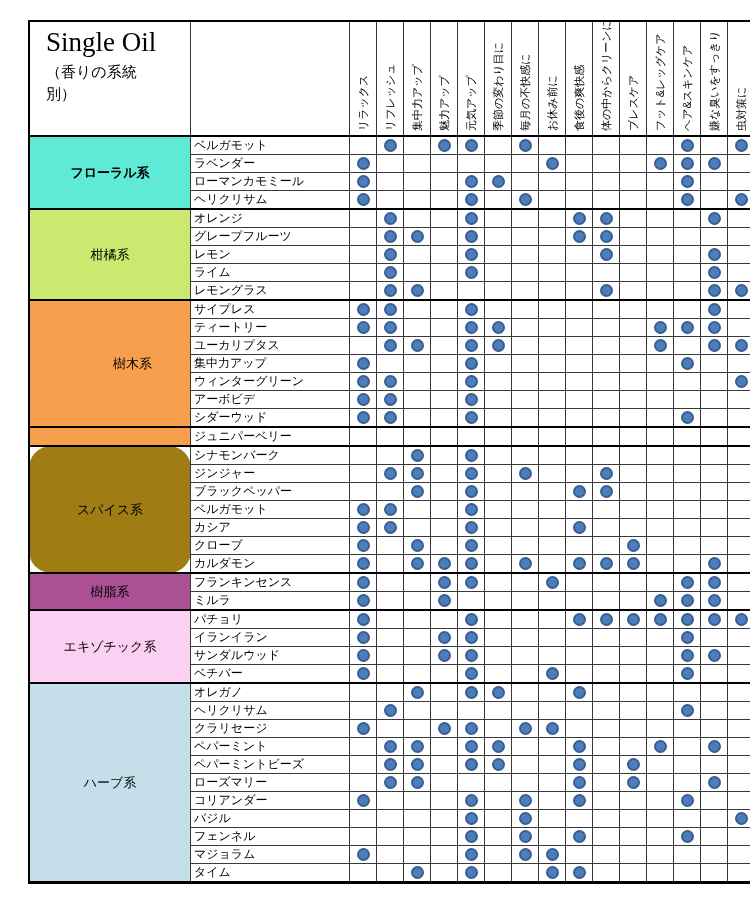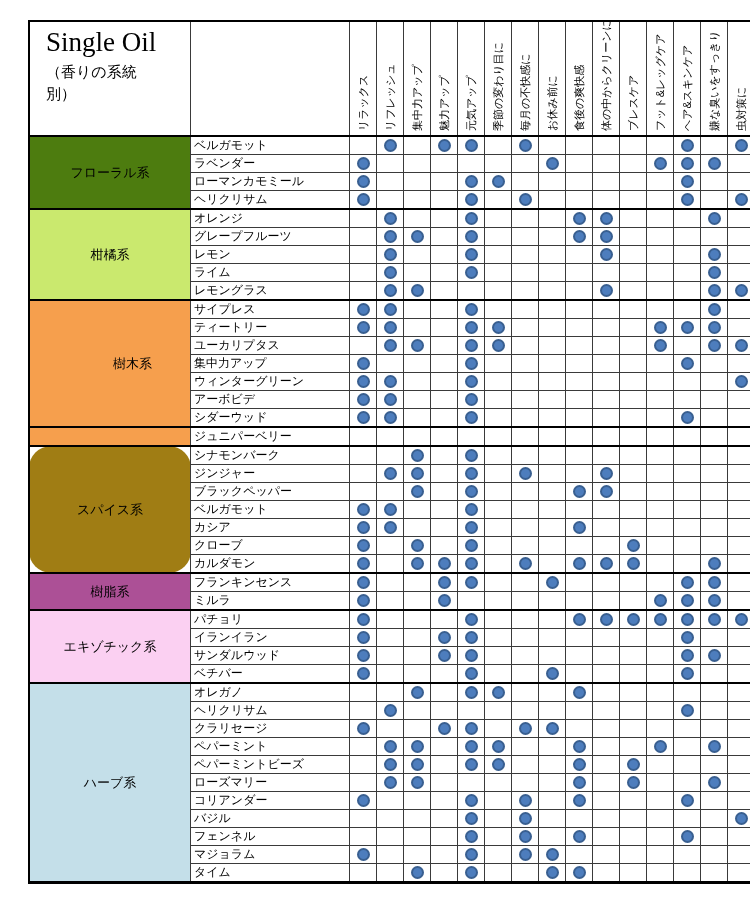--- a/index.html
+++ b/index.html
@@ -97,21 +97,21 @@
         </th>
         <th class="vh">
           <span class="rot">虫対策に</span>
         </th>
         <th class="vh"></th>
       </tr>
   </thead>
   <tbody>
 
   <tr class="grp">
-        <td class="cat" rowspan="4" style="background: #4d7c0f;">フローラル系</td>
+        <td class="cat" rowspan="4" style="background: #5eead4; font-weight: bold;">フローラル系</td>
         <td class="name">ベルガモット</td>
         <td class="cell"></td>
         <td class="cell">
           <div class="dot"></div>
         </td>
         <td class="cell"></td>
         <td class="cell">
           <div class="dot"></div>
         </td>
         <td class="cell">

